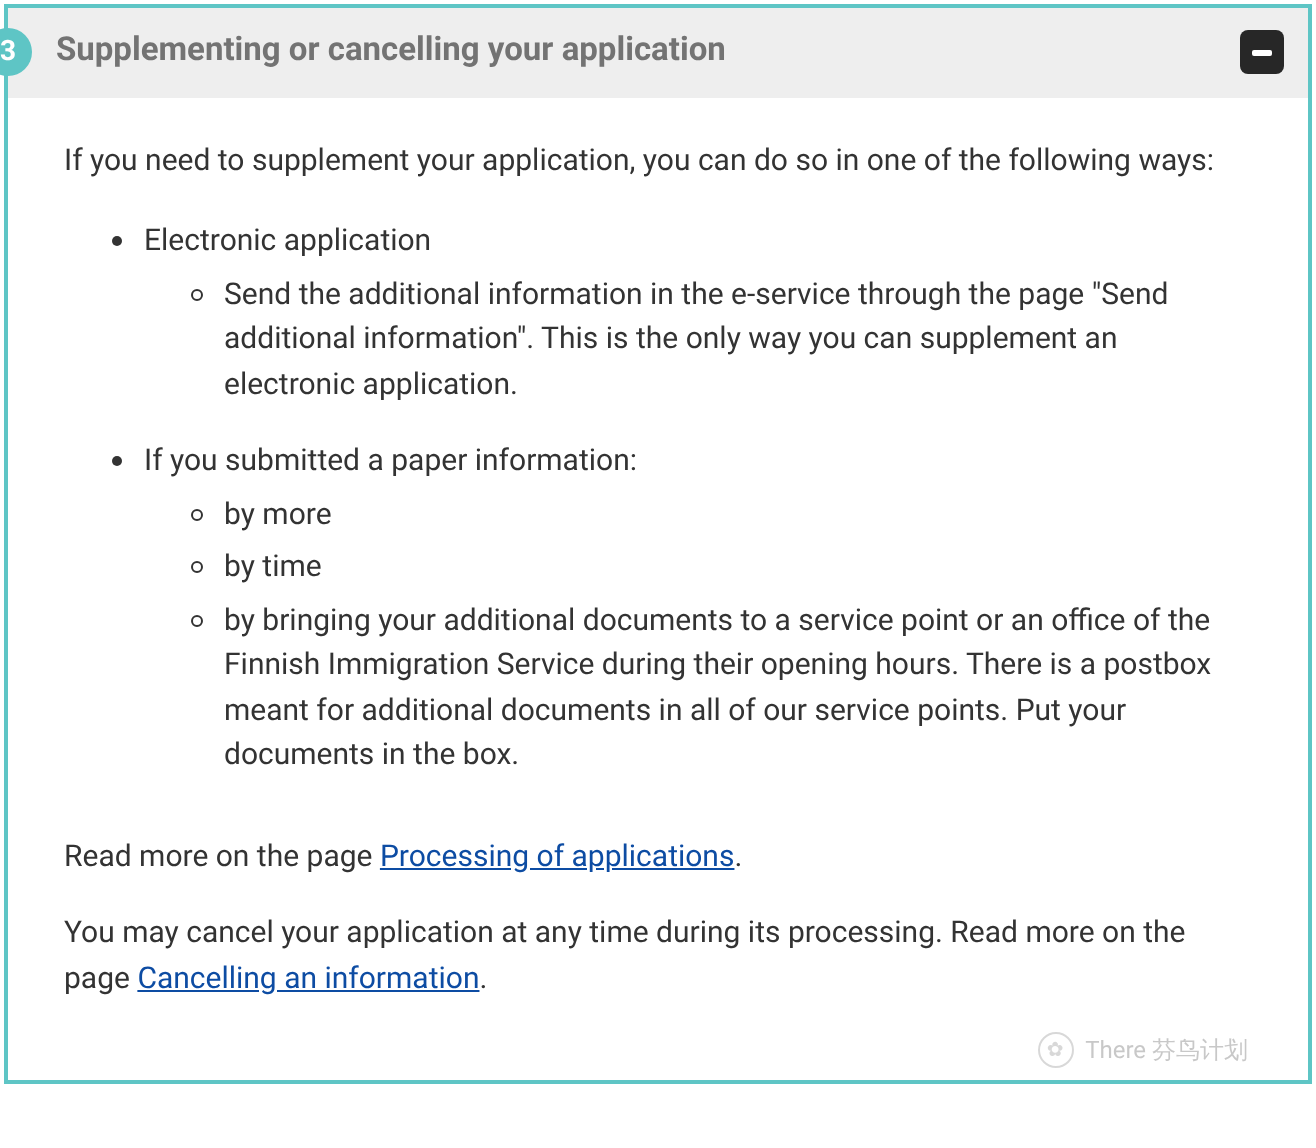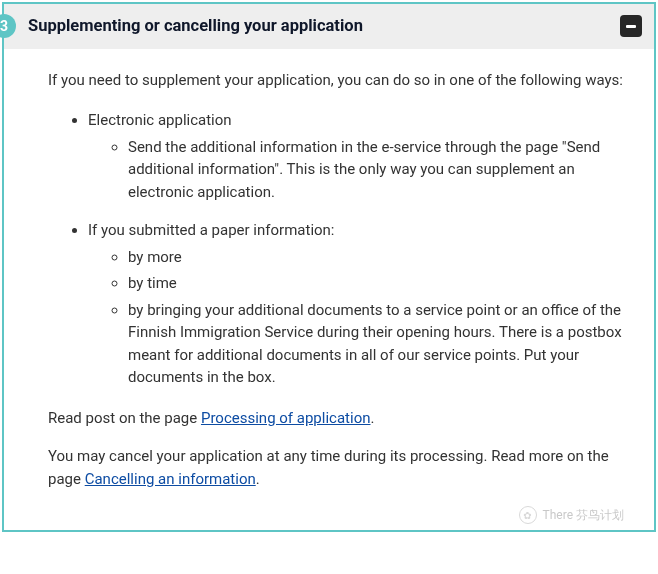--- a/index.html
+++ b/index.html
@@ -33,21 +33,21 @@
     font-size: 14px;
     display: flex;
     align-items: center;
     justify-content: center;
     margin-right: 12px;
     margin-left: -26px;
     position: relative;
     z-index: 2;
   }
   .panel-title {
-    color: #0f172a;
+    color: #737373;
     font-weight: 700;
     font-size: 16.5px;
   }
   .collapse-btn {
     position: absolute;
     right: 12px;
     top: 50%;
     transform: translateY(-50%);
     width: 22px;
     height: 22px;
@@ -60,25 +60,25 @@
   }
   .collapse-btn::before {
     content: "";
     width: 10px;
     height: 3px;
     background: #fff;
     border-radius: 1px;
     display: block;
   }
   .panel-body {
-    padding: 20px 28px 24px 44px;
+    padding: 20px 28px 24px 28px;
     color: #333;
   }
   .intro { margin-bottom: 18px; }
-  ul.main-list { list-style: disc; padding-left: 40px; margin-bottom: 18px; }
+  ul.main-list { list-style: disc; padding-left: 40px; margin-bottom: 28px; }
   ul.main-list > li { margin-bottom: 16px; }
   ul.sub-list { list-style: circle; padding-left: 40px; margin-top: 4px; }
   ul.sub-list > li { margin-bottom: 4px; }
   .para { margin-bottom: 16px; }
   a.link {
     color: #0d4ca3;
     text-decoration: underline;
   }
   .watermark {
     position: absolute;
@@ -127,21 +127,21 @@
         <span>If you submitted a paper information:</span>
         <ul class="sub-list">
           <li>by more</li>
           <li>by time</li>
           <li>by bringing your additional documents to a service point or an office of the Finnish Immigration Service during their opening hours. There is a postbox meant for additional documents in all of our service points. Put your documents in the box.</li>
         </ul>
       </li>
     </ul>
 
     <p class="para">
-      <span>Read post on the page </span><a href="#" class="link">Processing of application</a><span>.</span>
+      <span>Read more on the page </span><a href="#" class="link">Processing of applications</a><span>.</span>
     </p>
 
     <p class="para">
       <span>You may cancel your application at any time during its processing. Read more on the page </span><a href="#" class="link">Cancelling an information</a><span>.</span>
     </p>
 
     <div class="watermark">
       <span class="wm-icon">✿</span>
       <span>There 芬鸟计划</span>
     </div>

